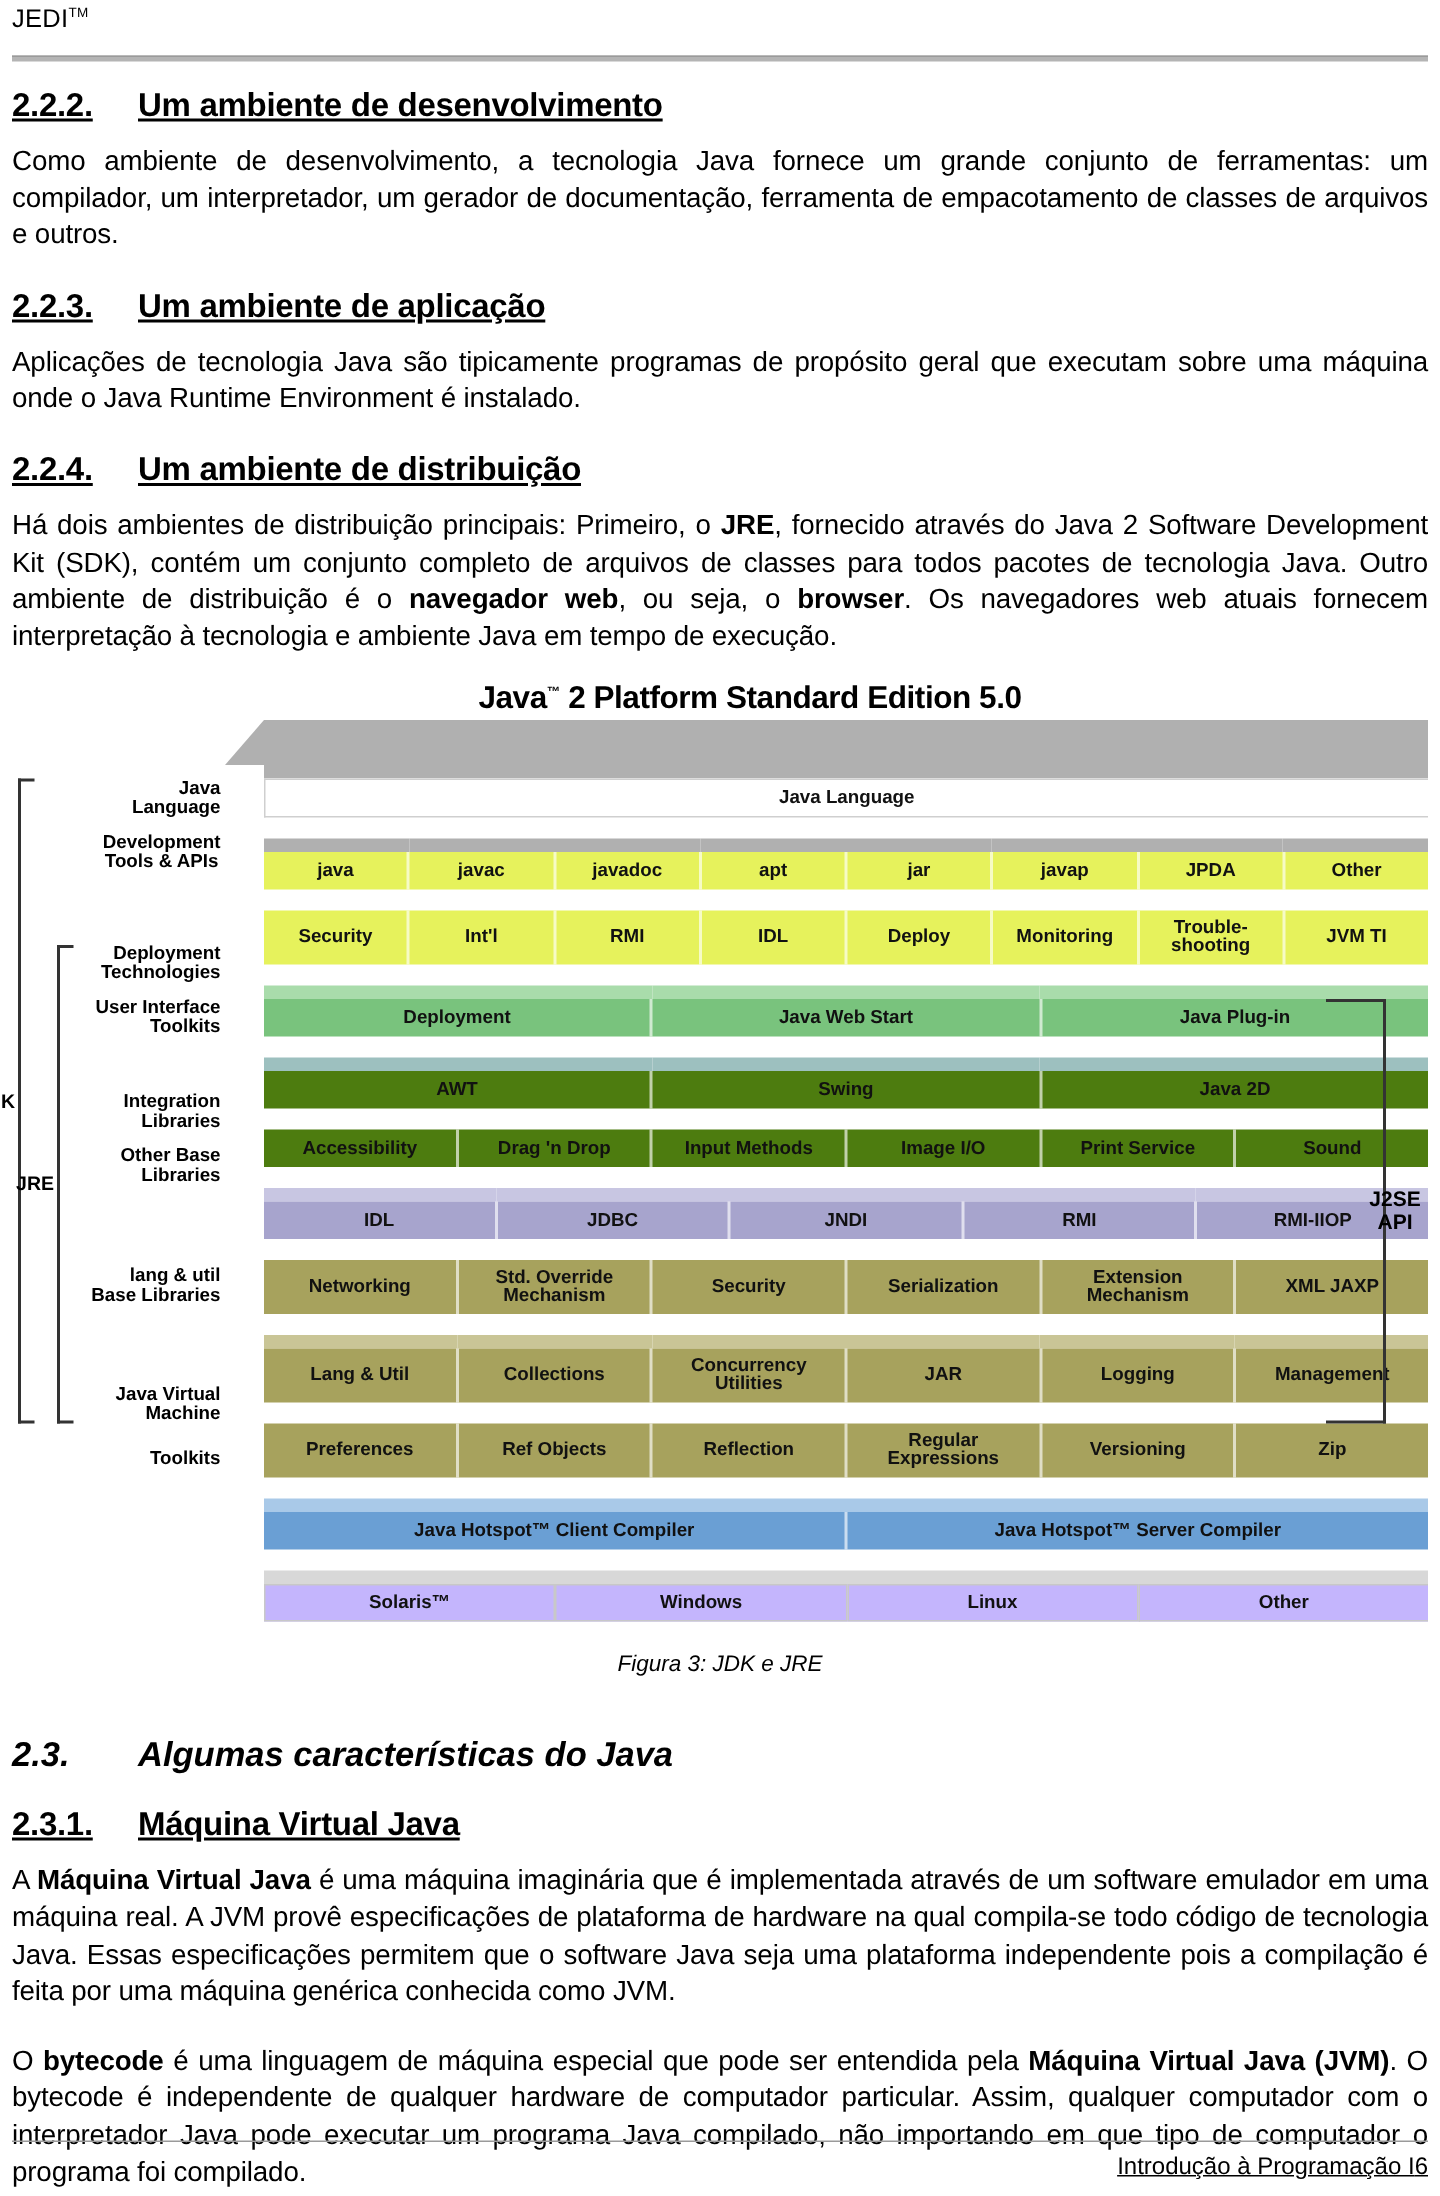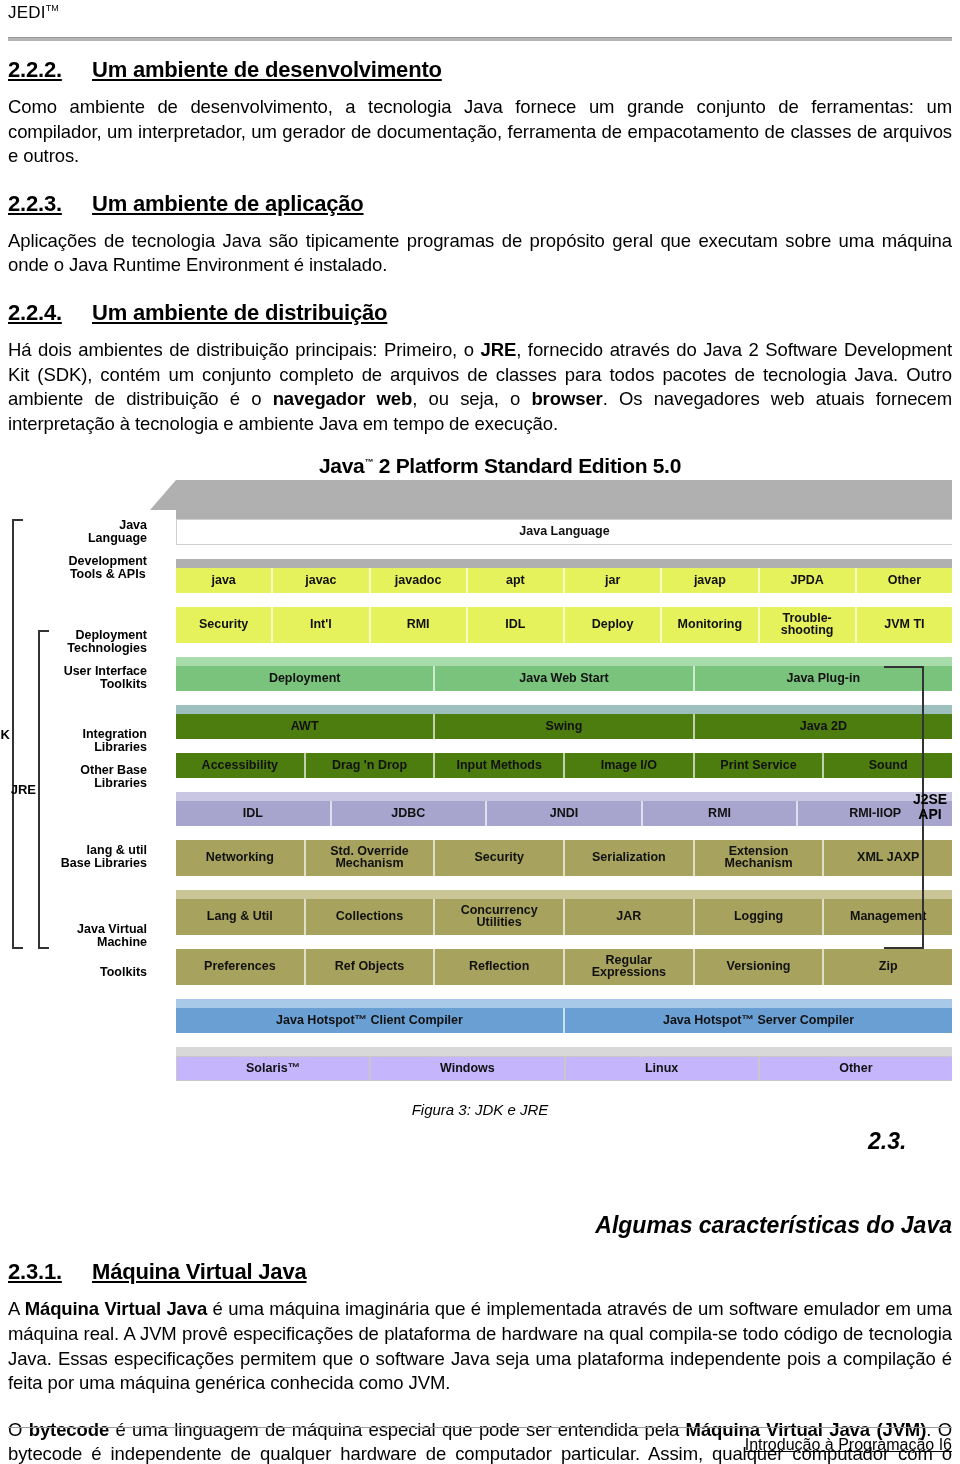--- a/index.html
+++ b/index.html
@@ -49,24 +49,23 @@
     align-items: baseline;
     letter-spacing: -0.2px;
     text-decoration: underline;
   }
   h2.sec .num { width: 84px; flex: 0 0 84px; }
 
   h2.sec2 {
     font-size: 23px;
     font-weight: bold;
     font-style: italic;
-    margin: 10px 0 20px 0;
+    margin: 38px 0 20px 0;
     display: flex;
     align-items: flex-end;
-    flex-direction: column;
   }
   h2.sec2 .num { width: 84px; flex: 0 0 84px; }
 
   p.body {
     font-size: 18.5px;
     line-height: 1.33;
     text-align: justify;
     margin: 0 0 22px 0;
     letter-spacing: -0.1px;
   }

